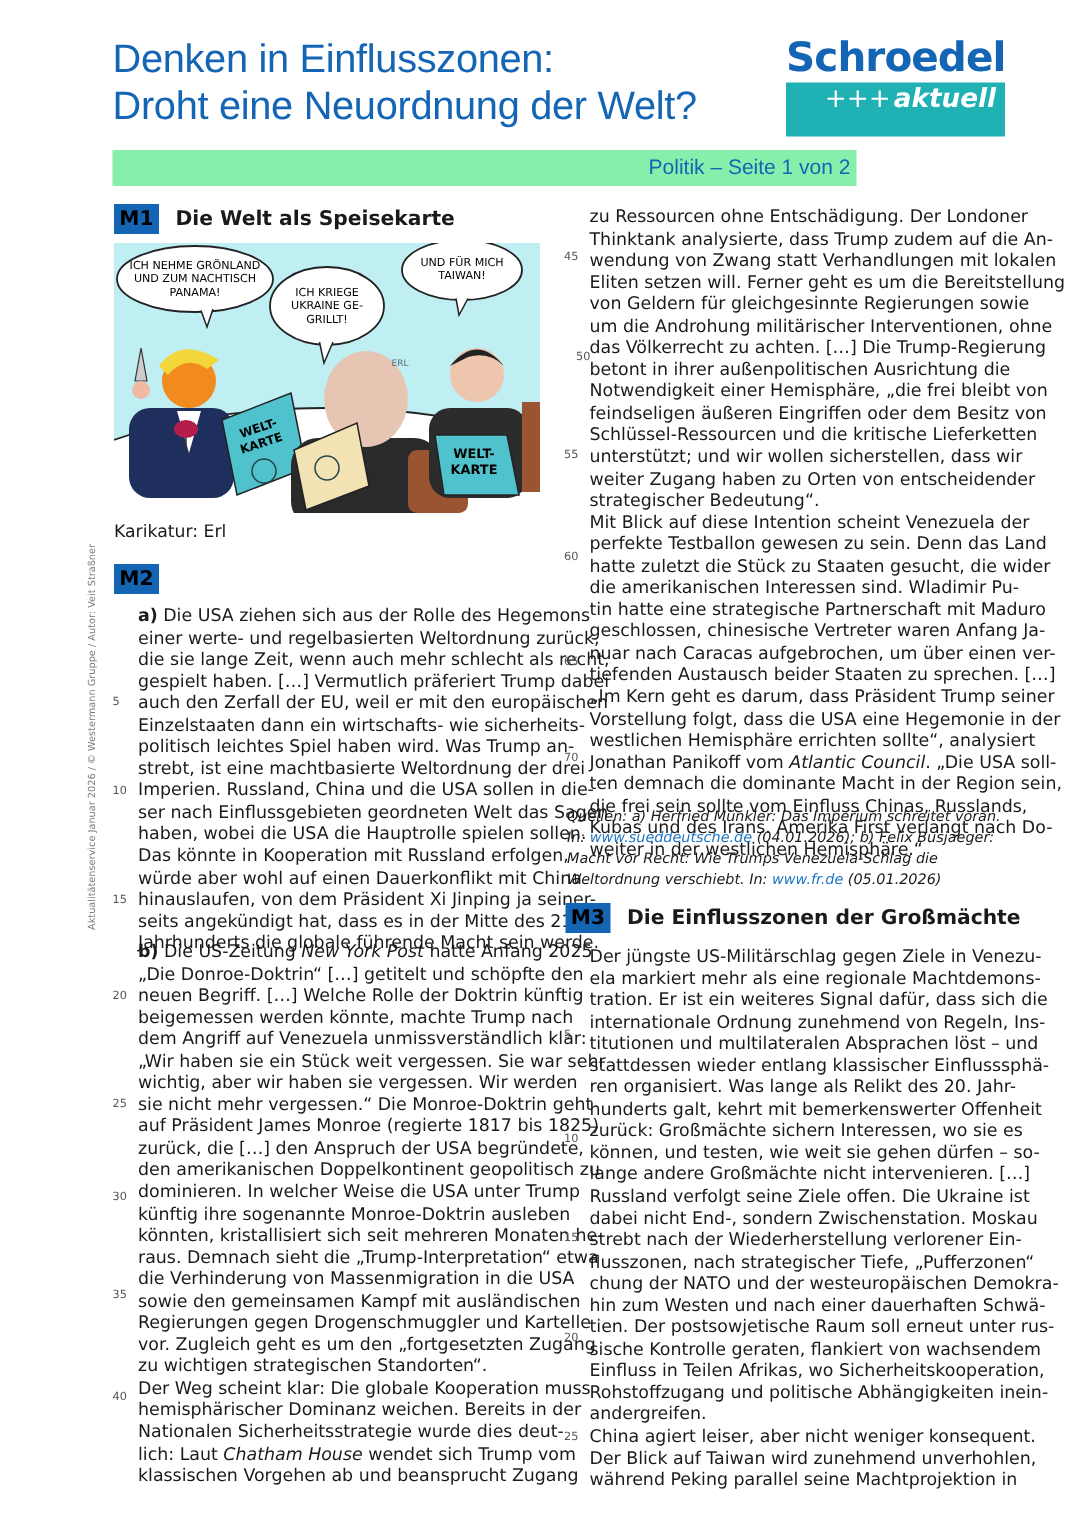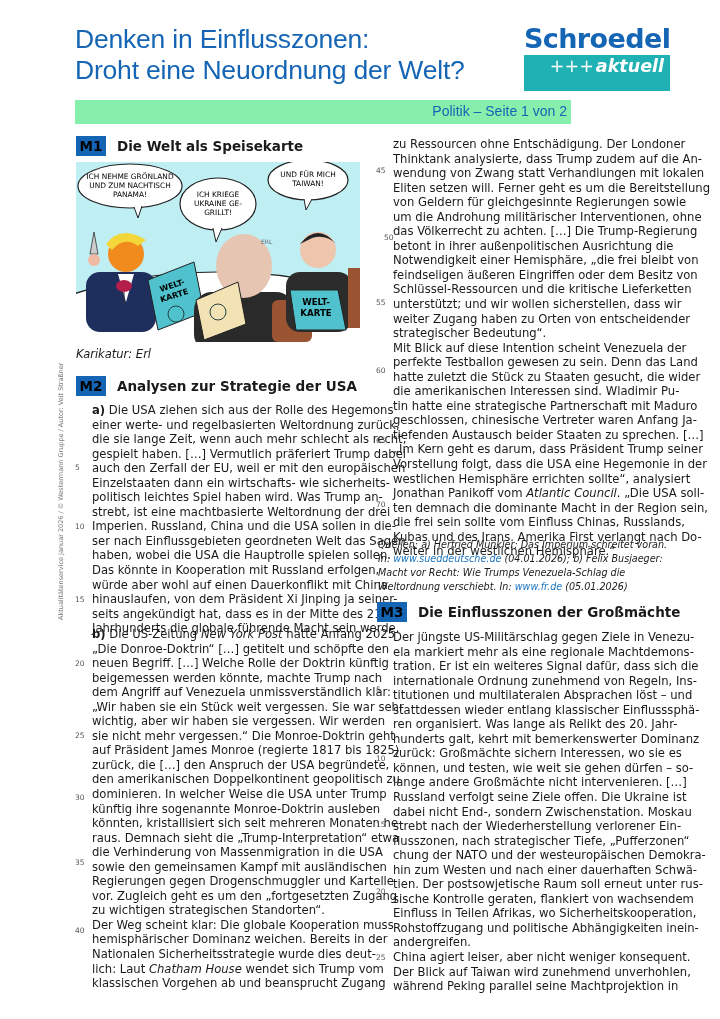--- a/index.html
+++ b/index.html
@@ -18,21 +18,21 @@
     .subheader { position: absolute; left: 75px; top: 100px; width: 496px; height: 24px; background: #86efac; }
     .subheader span { position: absolute; right: 4px; top: 3px; font-family: "Liberation Sans", sans-serif; font-size: 14px; color: #1565b5; }
 
     .sidebar-credit { position: absolute; left: 57px; top: 620px; transform-origin: left top; transform: rotate(-90deg); font-size: 6.5px; color: #7a7a7a; white-space: nowrap; font-family: "DejaVu Sans", sans-serif; }
 
     .m-head { position: absolute; display: flex; align-items: center; }
     .badge { background: #1565b5; color: #000000; font-weight: bold; font-size: 13.5px; width: 30px; height: 20px; line-height: 20px; text-align: center; font-family: "DejaVu Sans", sans-serif; }
     .m-title { margin-left: 11px; font-weight: bold; font-size: 13.5px; color: #1a1a1a; white-space: nowrap; font-family: "DejaVu Sans", sans-serif; }
 
     .cartoon { position: absolute; left: 76px; top: 162px; width: 284px; height: 180px; background: #bfeef3; overflow: hidden; }
-    .caption { position: absolute; left: 76px; top: 347px; font-size: 11.5px; font-style: italic; color: #1a1a1a; }
+    .caption { position: absolute; left: 76px; top: 347px; font-size: 11.5px; color: #1a1a1a; }
 
     .col { position: absolute; font-size: 11.6px; line-height: 14.55px; text-align: justify; }
     .col .ln { display: block; white-space: nowrap; text-align-last: justify; text-align: justify; }
     .col .ln.last { text-align-last: left; }
     .lnum { position: absolute; font-size: 7.5px; color: #555; }
 
     .sources { position: absolute; left: 378px; top: 538px; width: 292px; font-size: 9.6px; line-height: 14px; font-style: italic; color: #1a1a1a; }
     .sources .link { color: #1d76c3; }
   </style>
 </head>
@@ -118,21 +118,20 @@
       <polygon points="214,128 262,128 270,168 220,168" fill="#4fc2cd" stroke="#222" stroke-width="1"></polygon>
       <text x="240" y="143" font-size="8.6" font-weight="bold" font-family="DejaVu Sans, sans-serif" text-anchor="middle">WELT-</text>
       <text x="240" y="154" font-size="8.6" font-weight="bold" font-family="DejaVu Sans, sans-serif" text-anchor="middle">KARTE</text>
     </g>
   </svg>
 </div>
 <div class="caption">Karikatur: Erl</div>
 
 <div class="m-head" style="left:76px; top:376px;">
   <div class="badge">M2</div>
-  <div class="m-title">Analysen zur Strategie der USA</div>
 </div>
 
 <div class="col" id="m2-left-a" style="left:92px; top:403px; width:268px;">
     <span class="ln"><b>a)</b> Die USA ziehen sich aus der Rolle des Hegemons</span>
     <span class="ln">einer werte- und regelbasierten Weltordnung zurück,</span>
     <span class="ln">die sie lange Zeit, wenn auch mehr schlecht als recht,</span>
     <span class="ln">gespielt haben. […] Vermutlich präferiert Trump dabei</span>
     <span class="ln">auch den Zerfall der EU, weil er mit den europäischen</span>
     <span class="ln">Einzelstaaten dann ein wirtschafts- wie sicherheits-</span>
     <span class="ln">politisch leichtes Spiel haben wird. Was Trump an-</span>
@@ -187,20 +186,21 @@
     <span class="ln">Schlüssel-Ressourcen und die kritische Lieferketten</span>
     <span class="ln">unterstützt; und wir wollen sicherstellen, dass wir</span>
     <span class="ln">weiter Zugang haben zu Orten von entscheidender</span>
     <span class="ln last">strategischer Bedeutung“.</span>
     <span class="ln">Mit Blick auf diese Intention scheint Venezuela der</span>
     <span class="ln">perfekte Testballon gewesen zu sein. Denn das Land</span>
     <span class="ln">hatte zuletzt die Stück zu Staaten gesucht, die wider</span>
     <span class="ln">die amerikanischen Interessen sind. Wladimir Pu-</span>
     <span class="ln">tin hatte eine strategische Partnerschaft mit Maduro</span>
     <span class="ln">geschlossen, chinesische Vertreter waren Anfang Ja-</span>
+    <span class="ln">nuar nach Caracas aufgebrochen, um über einen ver-</span>
     <span class="ln">tiefenden Austausch beider Staaten zu sprechen. […]</span>
     <span class="ln">„Im Kern geht es darum, dass Präsident Trump seiner</span>
     <span class="ln">Vorstellung folgt, dass die USA eine Hegemonie in der</span>
     <span class="ln">westlichen Hemisphäre errichten sollte“, analysiert</span>
     <span class="ln">Jonathan Panikoff vom <i>Atlantic Council</i>. „Die USA soll-</span>
     <span class="ln">ten demnach die dominante Macht in der Region sein,</span>
     <span class="ln">die frei sein sollte vom Einfluss Chinas, Russlands,</span>
     <span class="ln">Kubas und des Irans. Amerika First verlangt nach Do-</span>
     <span class="ln last">weiter in der westlichen Hemisphäre.“</span>
   </div>
@@ -230,21 +230,21 @@
   <div class="m-title">Die Einflusszonen der Großmächte</div>
 </div>
 <div class="col" id="m3-text" style="left:393px; top:630px; width:277px;">
     <span class="ln">Der jüngste US-Militärschlag gegen Ziele in Venezu-</span>
     <span class="ln">ela markiert mehr als eine regionale Machtdemons-</span>
     <span class="ln">tration. Er ist ein weiteres Signal dafür, dass sich die</span>
     <span class="ln">internationale Ordnung zunehmend von Regeln, Ins-</span>
     <span class="ln">titutionen und multilateralen Absprachen löst – und</span>
     <span class="ln">stattdessen wieder entlang klassischer Einflusssphä-</span>
     <span class="ln">ren organisiert. Was lange als Relikt des 20. Jahr-</span>
-    <span class="ln">hunderts galt, kehrt mit bemerkenswerter Dominanz</span>
+    <span class="ln">hunderts galt, kehrt mit bemerkenswerter Offenheit</span>
     <span class="ln">zurück: Großmächte sichern Interessen, wo sie es</span>
     <span class="ln">können, und testen, wie weit sie gehen dürfen – so-</span>
     <span class="ln last">lange andere Großmächte nicht intervenieren. […]</span>
     <span class="ln">Russland verfolgt seine Ziele offen. Die Ukraine ist</span>
     <span class="ln">dabei nicht End-, sondern Zwischenstation. Moskau</span>
     <span class="ln">strebt nach der Wiederherstellung verlorener Ein-</span>
     <span class="ln">flusszonen, nach strategischer Tiefe, „Pufferzonen“</span>
     <span class="ln">chung der NATO und der westeuropäischen Demokra-</span>
     <span class="ln">hin zum Westen und nach einer dauerhaften Schwä-</span>
     <span class="ln">tien. Der postsowjetische Raum soll erneut unter rus-</span>

